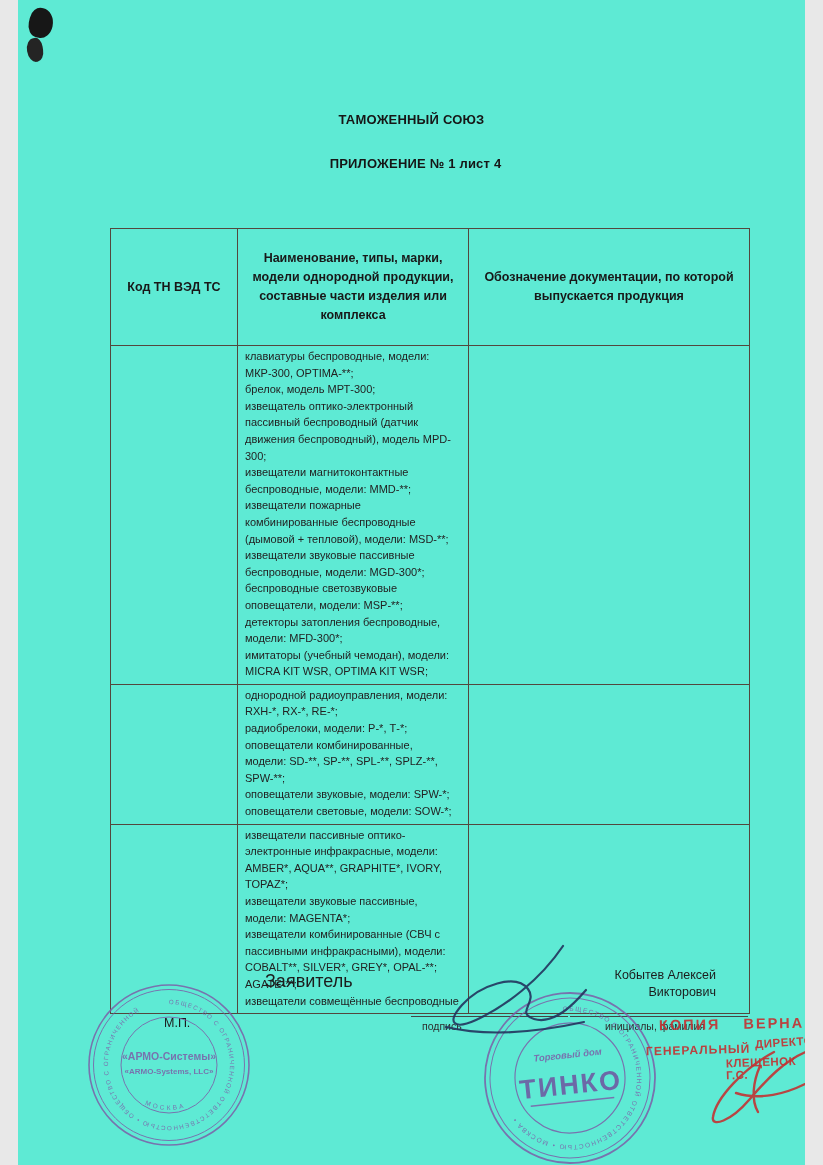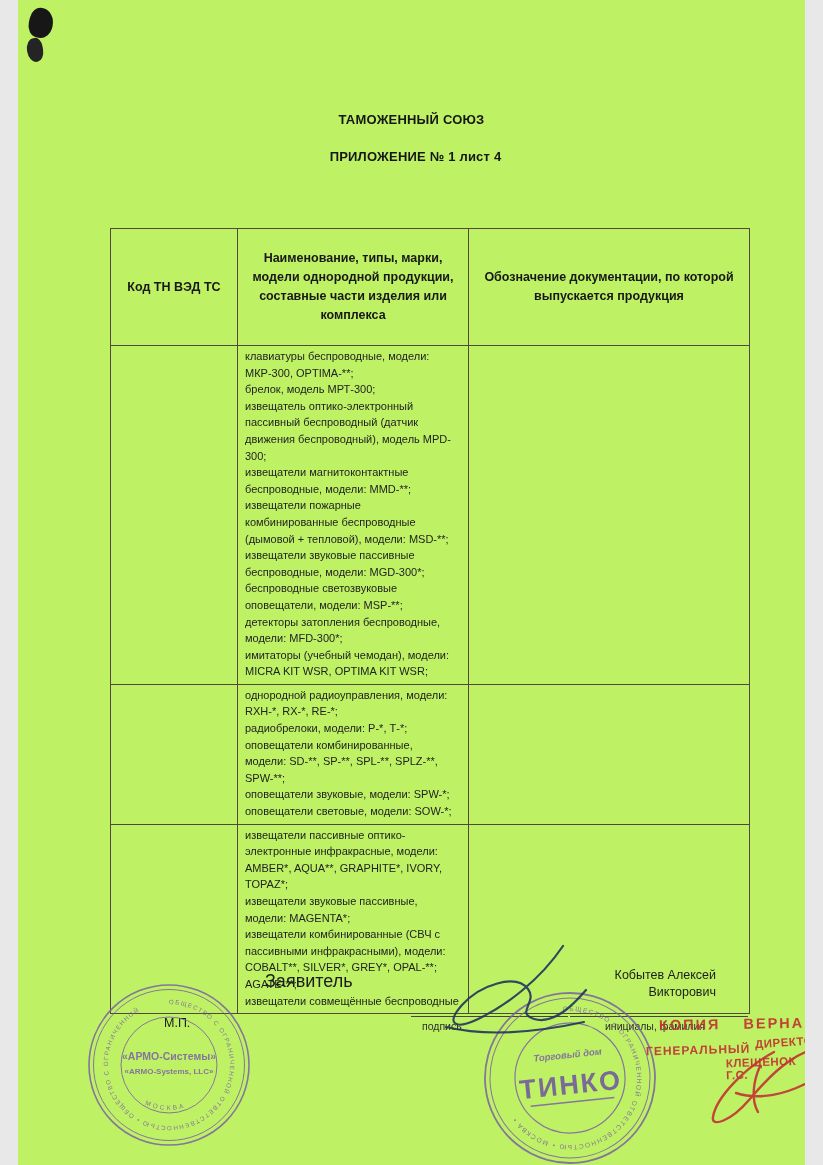--- a/index.html
+++ b/index.html
@@ -1,37 +1,37 @@
 <!DOCTYPE html>
 <html><head>
 <meta charset="utf-8">
 <style>
   * { margin: 0; padding: 0; box-sizing: border-box; }
   html, body { background: #e8e8e8; }
   .page {
     position: relative;
     width: 787px; height: 1165px;
     margin: 0 auto;
-    background: #bef264;
+    background: #5eead4;
     font-family: "Liberation Sans", sans-serif;
     color: #1c1c1c;
     overflow: hidden;
   }
 
   
   .artifact { position: absolute; left: 9px; top: 6px; width: 30px; height: 60px; }
   .artifact .b1 { position: absolute; left: 2px; top: 2px; width: 24px; height: 30px;
     background: #171717; border-radius: 46% 60% 52% 48%; transform: rotate(12deg); }
   .artifact .b2 { position: absolute; left: 0px; top: 32px; width: 16px; height: 24px;
     background: #242424; border-radius: 55% 45% 50% 55%; transform: rotate(-9deg); }
 
   .title { position: absolute; left: 0; width: 100%; text-align: center;
     font-weight: bold; font-size: 13px; letter-spacing: 0.2px; color: #161616; }
   .t1 { top: 112px; }
-  .t2 { top: 149px; padding-left: 8px; }
+  .t2 { top: 156px; padding-left: 8px; }
   .t3 { top: 177px; }
 
   .doc-table { position: absolute; left: 92px; top: 228px; width: 639px;
     border-collapse: collapse; table-layout: fixed; }
   .doc-table col.c1 { width: 127px; }
   .doc-table col.c2 { width: 231px; }
   .doc-table col.c3 { width: 281px; }
   .doc-table th, .doc-table td { border: 1.4px solid #54473d; }
   .doc-table th { font-size: 12.5px; font-weight: bold; text-align: center;
     vertical-align: middle; white-space: pre-line; padding: 20px 6px; line-height: 19px; color: #181818; }

